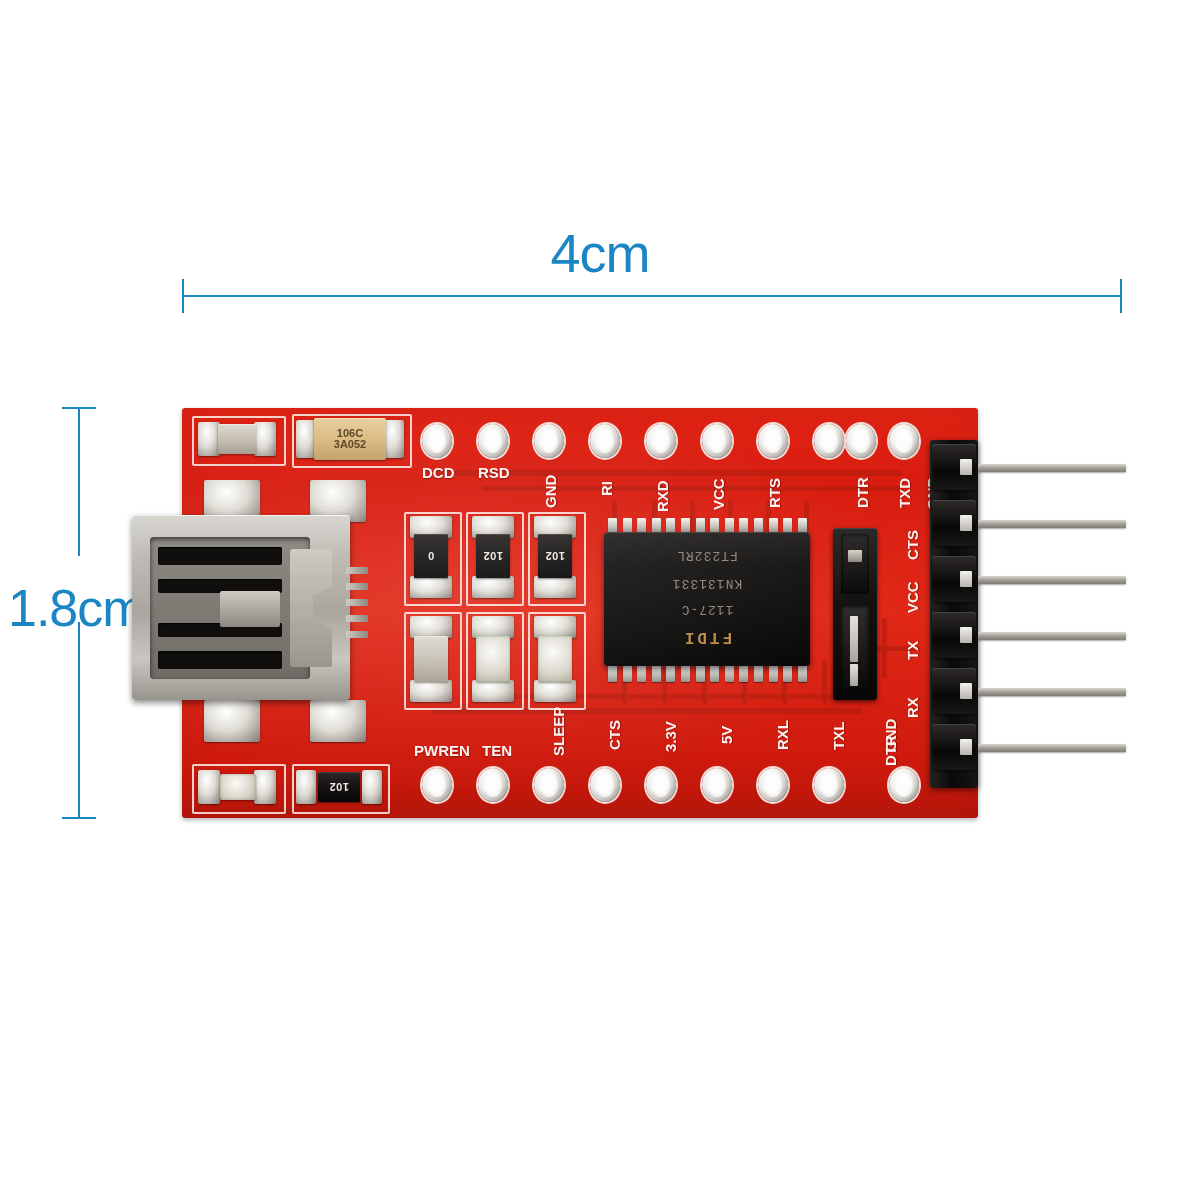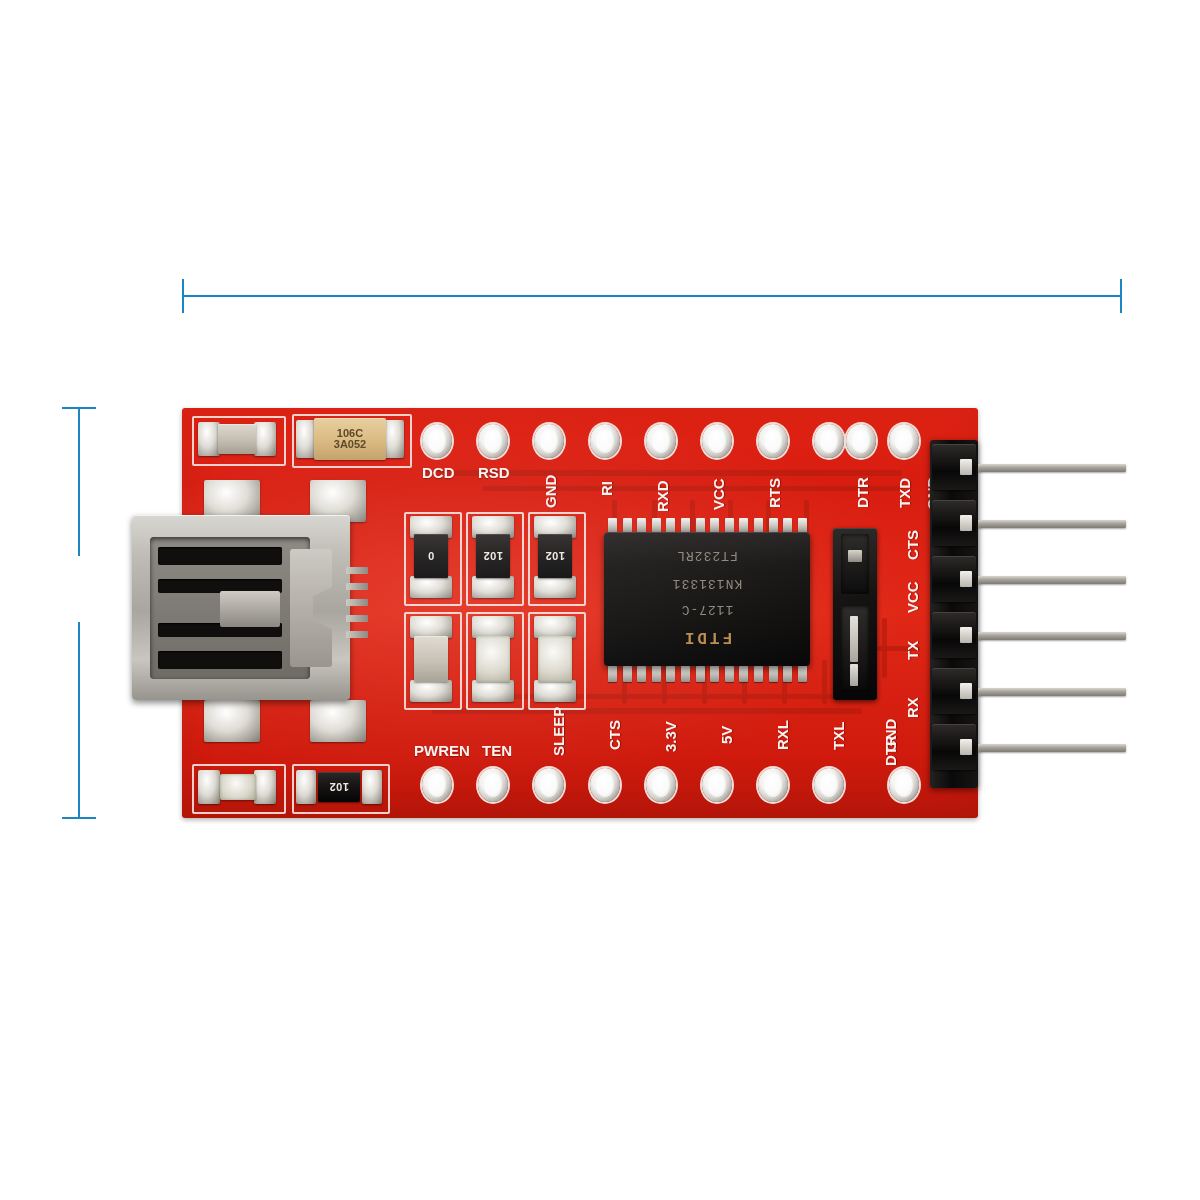--- a/index.html
+++ b/index.html
@@ -122,28 +122,30 @@
        box-shadow:0 1px 2px rgba(0,0,0,.35);}
 
   
   .trace{position:absolute;background:#b81c0e;opacity:.75;border-radius:2px;}
 </style>
 </head>
 <body>
 
 <div id="stage">
 
+  <div class="dim-label dim-h-label">4cm</div>
   <div class="dim-line-h"></div>
   <div class="dim-cap-h l"></div>
   <div class="dim-cap-h r"></div>
 
   <div class="dim-line-v"></div>
   <div class="vgap"></div>
   <div class="dim-cap-v t"></div>
   <div class="dim-cap-v b"></div>
+  <div class="dim-label dim-v-label">1.8cm</div>
 
   <div id="pcb">
 
     <div class="trace" style="left:240px;top:62px;width:480px;height:6px;"></div>
     <div class="trace" style="left:300px;top:78px;width:420px;height:5px;"></div>
     <div class="trace" style="left:250px;top:300px;width:430px;height:6px;"></div>
     <div class="trace" style="left:300px;top:286px;width:380px;height:5px;"></div>
     <div class="trace" style="left:430px;top:92px;width:5px;height:50px;"></div>
     <div class="trace" style="left:470px;top:92px;width:5px;height:50px;"></div>
     <div class="trace" style="left:508px;top:92px;width:5px;height:50px;"></div>

